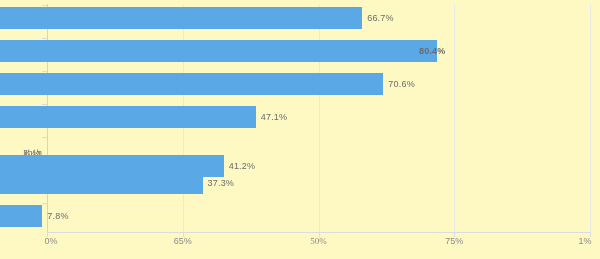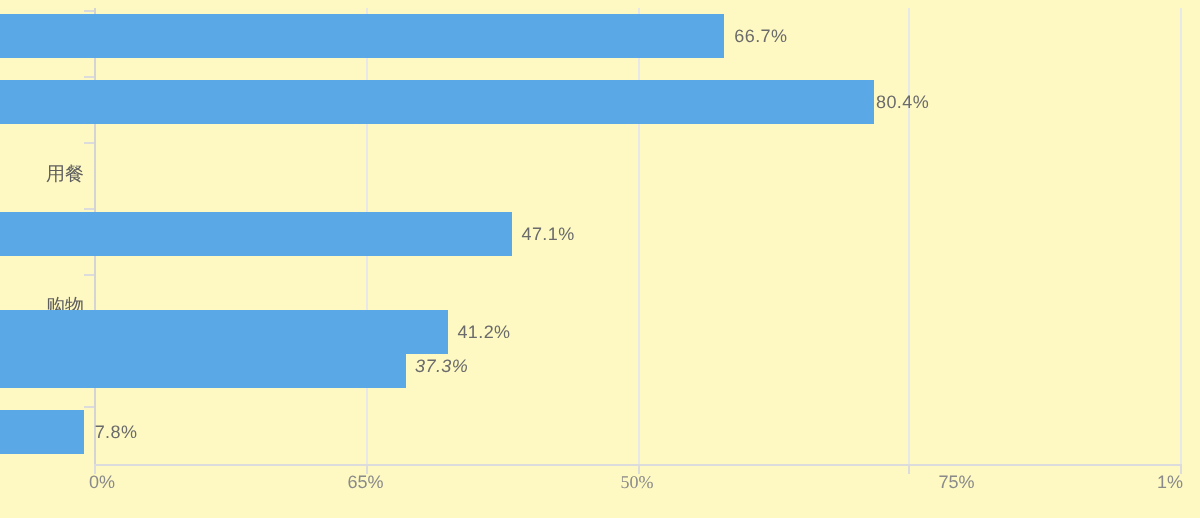--- a/index.html
+++ b/index.html
@@ -179,35 +179,39 @@
 
   <div class="plot-area bars-layer">
 
     <div class="bar-row" style="top:7px; width:543px;">
       <div class="bar" style="width: 362.181px; background: rgb(90, 169, 230);"></div>
       <div class="bar-value" style="left: 367.181px; color: rgb(107, 107, 107);">66.7%</div>
     </div>
 
     <div class="bar-row" style="top:40px; width:543px;">
       <div class="bar" style="width: 436.572px; background: rgb(90, 169, 230);"></div>
-      <div class="bar-value" style="left: 438px; color: rgb(107, 107, 107);">80.4%</div>
-    </div>
-
+      <div class="bar-value" style="left: 419px; color: rgb(107, 107, 107); font-weight: bold;">80.4%</div>
+    </div>
+
+    <div class="bar-row" style="top:73px; width:543px;">
+      <div class="bar" style="width: 383.358px; background: rgb(90, 169, 230);"></div>
+      <div class="bar-value" style="left: 388.358px; color: rgb(107, 107, 107);">70.6%</div>
+    </div>
 
     <div class="bar-row" style="top:106px; width:543px;padding-left:16px;">
       <div class="bar" style="width: 255.753px; background: rgb(90, 169, 230);"></div>
       <div class="bar-value" style="left: 260.753px; color: rgb(107, 107, 107);">47.1%</div>
     </div>
 
     <div class="bar-row" style="top:155px; width:543px;">
       <div class="bar" style="width: 223.716px; background: rgb(90, 169, 230);"></div>
       <div class="bar-value" style="left: 228.716px; color: rgb(107, 107, 107);">41.2%</div>
     </div>
 
-    <div class="bar-row" style="top:172px; width:543px;font-style:italic;">
+    <div class="bar-row" style="top:172px; width:543px;">
       <div class="bar" style="width: 202.539px; background: rgb(90, 169, 230);"></div>
       <div class="bar-value" style="left: 207.539px; color: rgb(107, 107, 107);">37.3%</div>
     </div>
 
     <div class="bar-row" style="top:205px; width:543px;">
       <div class="bar" style="width: 42.354px; background: rgb(90, 169, 230);"></div>
       <div class="bar-value" style="left: 47.354px; color: rgb(107, 107, 107);">7.8%</div>
     </div>
 
   </div>
@@ -215,17 +219,17 @@
   <div class="x-tick" style="left:47px;"></div>
   <div class="x-tick" style="left:182.75px;"></div>
   <div class="x-tick" style="left:318.5px;"></div>
   <div class="x-tick" style="left:454.25px;"></div>
   <div class="x-tick" style="left:590px;"></div>
 
   <div class="x-labels">
     <div class="x-label" style="left: 51px; color: rgb(138, 138, 138);">0%</div>
     <div class="x-label" style="left: 182.75px; color: rgb(138, 138, 138);">65%</div>
     <div class="x-label" style="left: 318.5px; color: rgb(138, 138, 138); font-family: Liberation Serif, serif;">50%</div>
-    <div class="x-label" style="left: 454.25px; color: rgb(138, 138, 138); margin-left: 24px;">75%</div>
+    <div class="x-label" style="left: 454.25px; color: rgb(138, 138, 138);">75%</div>
     <div class="x-label" style="left: 585px; color: rgb(138, 138, 138);">1%</div>
   </div>
 
 </div>
 
 </body></html>

